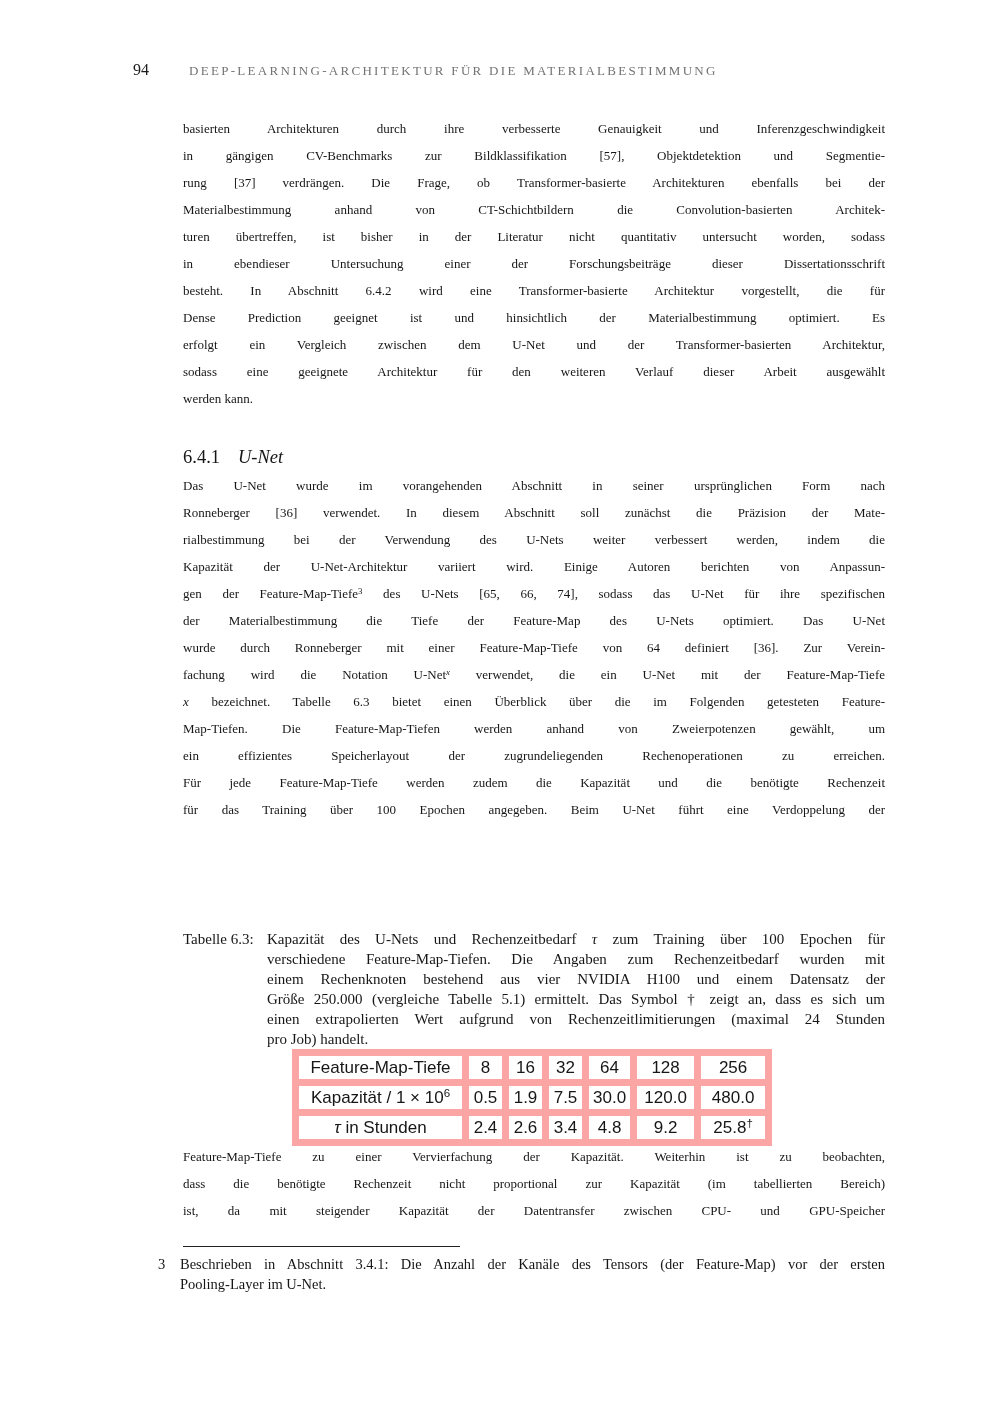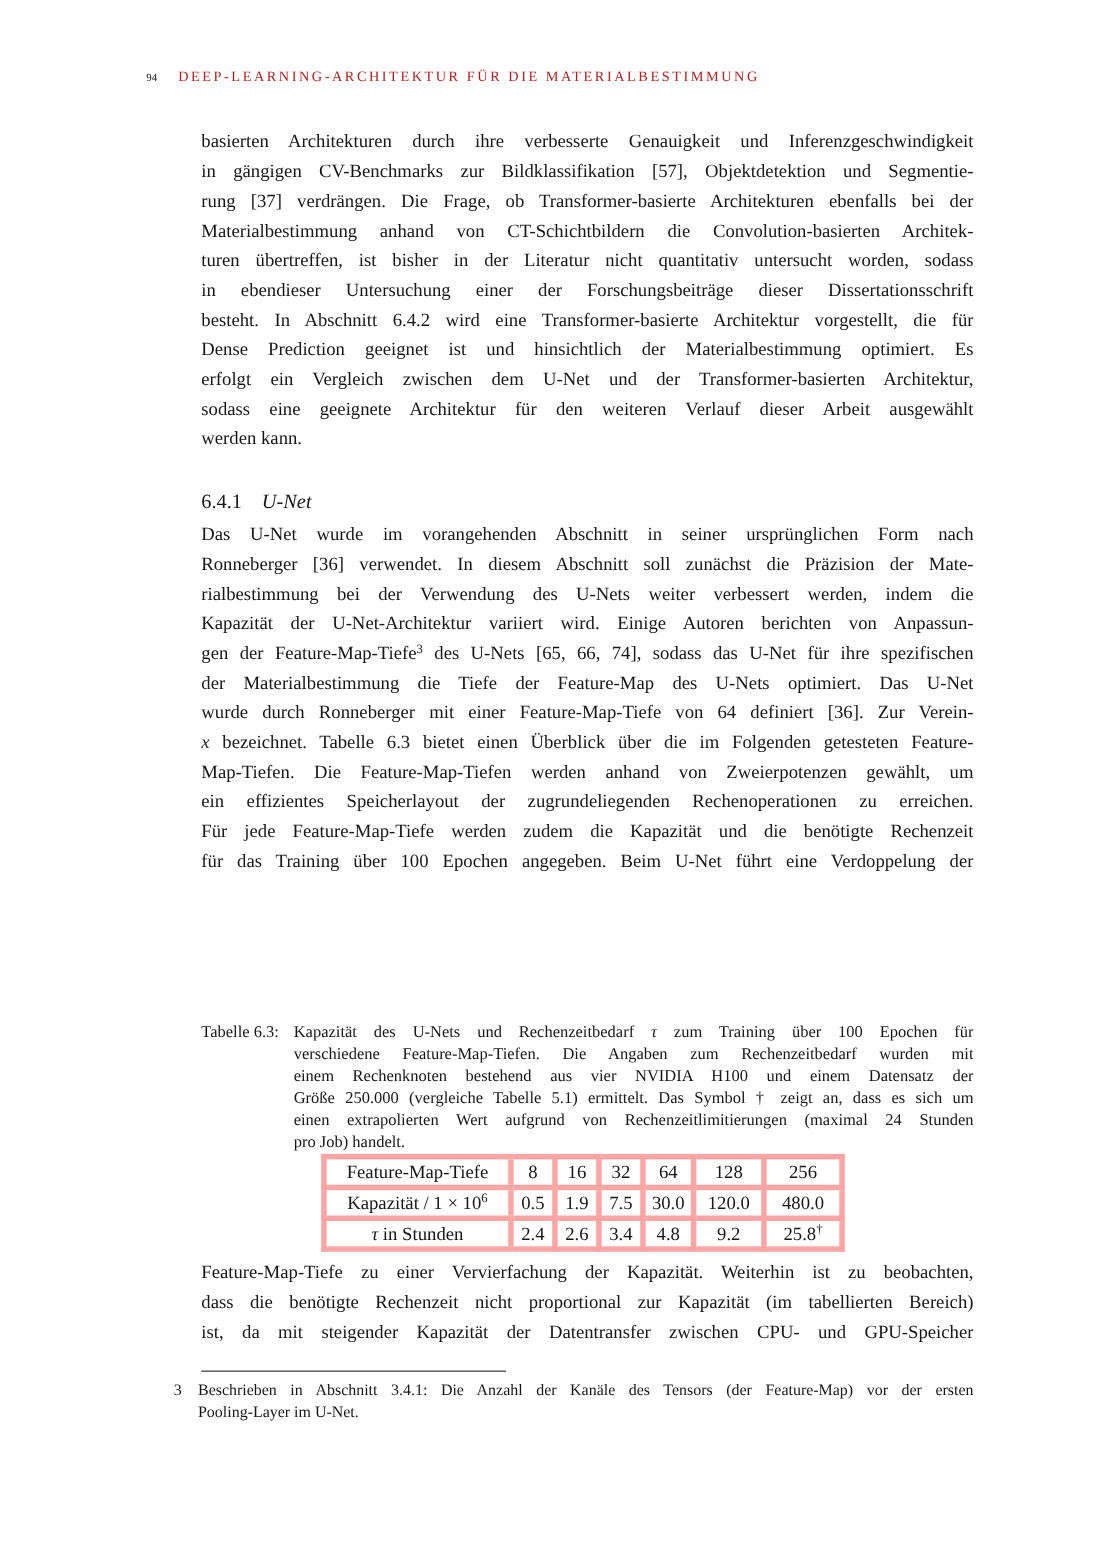--- a/index.html
+++ b/index.html
@@ -1,47 +1,47 @@
 <!DOCTYPE html>
 <html><head>
 <meta charset="utf-8">
 <style>
   html,body{margin:0;padding:0;background:#ffffff;}
   .page{position:relative;width:1000px;height:1402px;background:#ffffff;color:#161616;
         font-family:"Liberation Serif","DejaVu Serif",serif;overflow:hidden;}
 
   
   .runhead{position:absolute;top:61px;left:133px;height:18px;line-height:18px;white-space:nowrap;}
-  .pnum{font-size:10px;color:#1c1c1c;text-align:right;}
-  .rh{margin-left:19px;font-size:13px;letter-spacing:2.3px;color:#b91c1c;}
+  .pnum{font-size:16px;color:#1c1c1c;text-align:right;}
+  .rh{margin-left:40px;font-size:13px;letter-spacing:2.3px;color:#737373;}
 
   
   .para{position:absolute;left:183px;width:702px;}
   .p1{top:115px;}
   .p2{top:472px;}
   .p3{top:1143px;}
-  .line{height:27px;line-height:27px;font-size:17px;text-align:justify;text-align-last:justify;overflow:hidden;}
+  .line{height:27px;line-height:27px;font-size:13px;text-align:justify;text-align-last:justify;overflow:hidden;}
   .line.last{text-align-last:left;}
 
   
   .heading{position:absolute;left:183px;top:444px;height:26px;line-height:26px;font-size:18.5px;}
   .heading .num{font-style:normal;}
   .heading .it{font-style:italic;margin-left:18px;}
 
   
   .caption{position:absolute;left:183px;top:929px;width:702px;display:flex;}
   .cap-label{width:84px;flex:none;font-size:15px;line-height:20px;}
   .cap-lines{width:618px;flex:none;}
   .cap-line{height:20px;line-height:20px;font-size:15px;text-align:justify;text-align-last:justify;overflow:hidden;}
   .cap-line.last{text-align-last:left;}
 
   
   .tbl{position:absolute;left:292px;top:1049px;border-collapse:collapse;}
-  .tbl td{border:5px solid #fca5a5;height:23px;padding:0 4px;font-size:17px;text-align:center;
-          font-family:Liberation Serif, serif;}
+  .tbl td{border:7px solid #fca5a5;height:23px;padding:0 4px;font-size:17px;text-align:center;
+          font-family:Liberation Sans, sans-serif;}
   .tbl td.lbl{border-right:3px solid #111;}
 
   sup{font-size:68%;line-height:0;vertical-align:baseline;position:relative;top:-0.45em;}
   i{font-style:italic;}
 
   
   .fnrule{position:absolute;left:183px;top:1246px;width:277px;border-top:1.4px solid #222;}
   .footnote{position:absolute;left:158px;top:1254px;width:727px;display:flex;}
   .fn-marker{width:22px;flex:none;font-size:14.5px;line-height:20px;}
   .fn-lines{width:705px;flex:none;}
@@ -76,20 +76,21 @@
   </div>
 
   <div class="para p2">
     <div class="line">Das U-Net wurde im vorangehenden Abschnitt in seiner ursprünglichen Form nach</div>
     <div class="line">Ronneberger [36] verwendet. In diesem Abschnitt soll zunächst die Präzision der Mate-</div>
     <div class="line">rialbestimmung bei der Verwendung des U-Nets weiter verbessert werden, indem die</div>
     <div class="line">Kapazität der U-Net-Architektur variiert wird. Einige Autoren berichten von Anpassun-</div>
     <div class="line">gen der Feature-Map-Tiefe<sup>3</sup> des U-Nets [65, 66, 74], sodass das U-Net für ihre spezifischen</div>
     <div class="line">der Materialbestimmung die Tiefe der Feature-Map des U-Nets optimiert. Das U-Net</div>
     <div class="line">wurde durch Ronneberger mit einer Feature-Map-Tiefe von 64 definiert [36]. Zur Verein-</div>
+    <div class="line">fachung wird die Notation U-Net<sup><i>x</i></sup> verwendet, die ein U-Net mit der Feature-Map-Tiefe</div>
     <div class="line"><i>x</i> bezeichnet. Tabelle 6.3 bietet einen Überblick über die im Folgenden getesteten Feature-</div>
     <div class="line">Map-Tiefen. Die Feature-Map-Tiefen werden anhand von Zweierpotenzen gewählt, um</div>
     <div class="line">ein effizientes Speicherlayout der zugrundeliegenden Rechenoperationen zu erreichen.</div>
     <div class="line">Für jede Feature-Map-Tiefe werden zudem die Kapazität und die benötigte Rechenzeit</div>
     <div class="line">für das Training über 100 Epochen angegeben. Beim U-Net führt eine Verdoppelung der</div>
   </div>
 
   <div class="caption">
     <div class="cap-label">Tabelle 6.3:</div>
     <div class="cap-lines">

